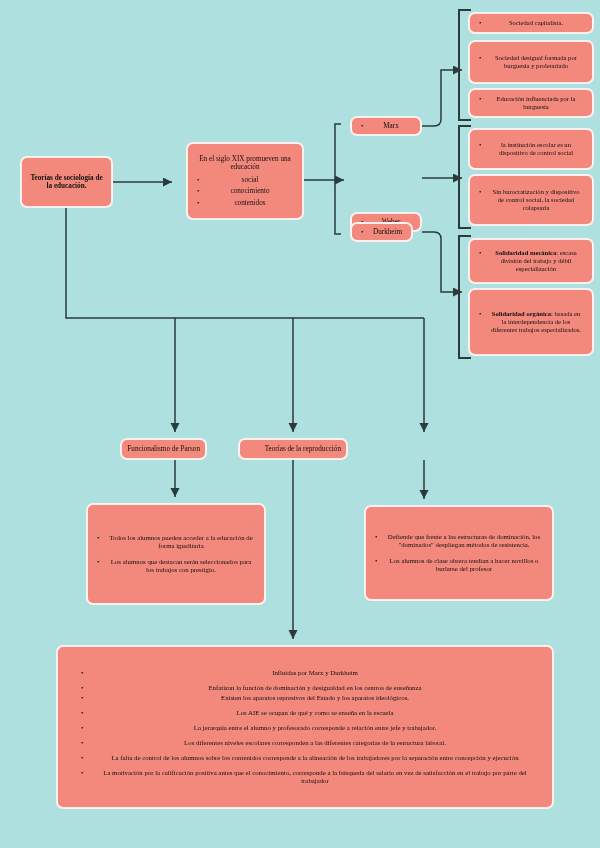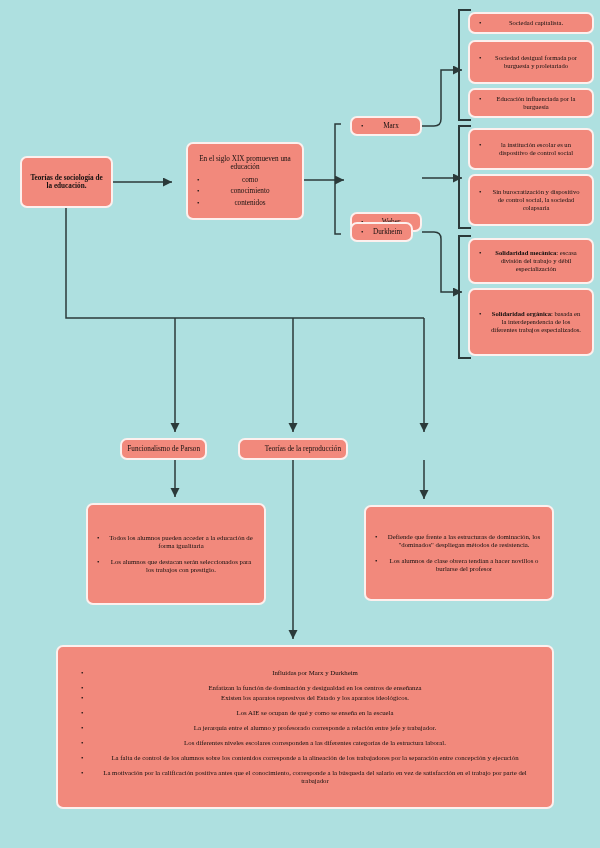--- a/index.html
+++ b/index.html
@@ -105,21 +105,21 @@
     </g>
   </svg>
 
   <div class="node center" id="n-root">
     <div class="title">Teorías de sociología de la educación.</div>
   </div>
 
   <div class="node center" id="n-siglo">
     <div style="text-align:center;margin-bottom:4px;">En el siglo XIX promueven una educación</div>
     <ul class="bul">
-      <li>como</li>
+      <li>social</li>
       <li>conocimiento</li>
       <li>contenidos</li>
     </ul>
   </div>
 
   <div class="node center" id="n-marx">
     <ul class="bul">
       <li>Marx</li>
     </ul>
   </div>

